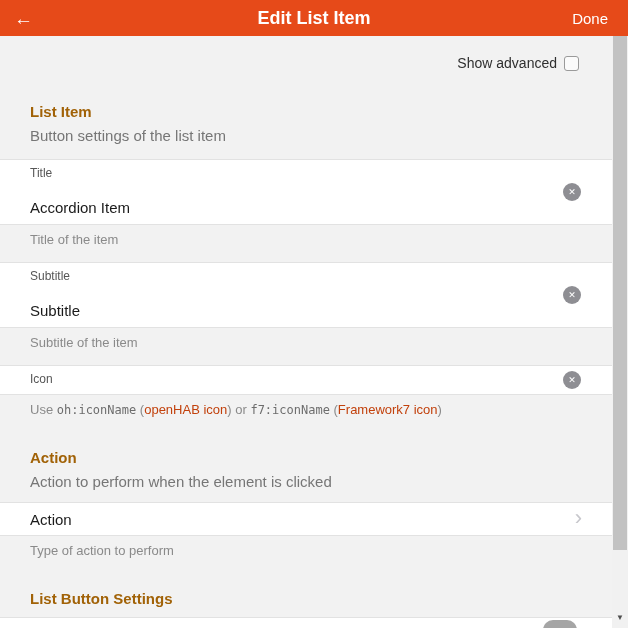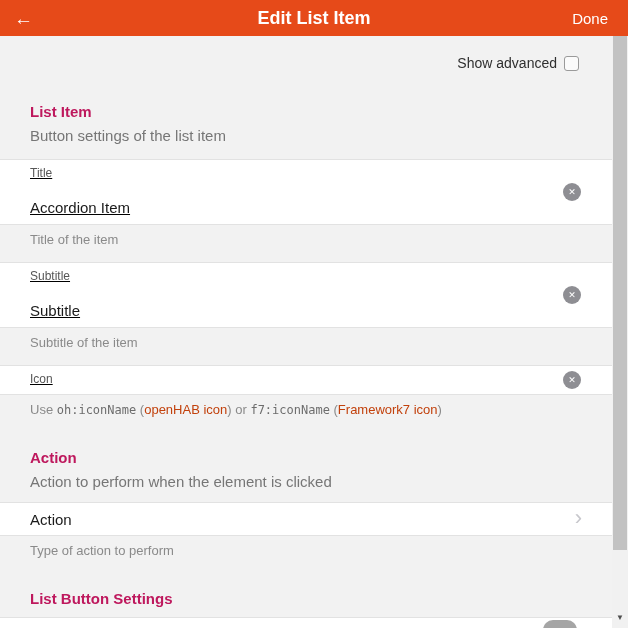--- a/index.html
+++ b/index.html
@@ -41,35 +41,34 @@
     font-size: 14px; color: #2f2f2f;
   }
   .checkbox {
     width: 15px; height: 15px;
     border: 1px solid #9a9a9a; border-radius: 3px;
     background: #fbfbfb; margin-left: 7px; cursor: pointer;
   }
 
   .section-head {
     margin: 32px 30px 0;
-    font-size: 15px; font-weight: bold; color: #be185d;
+    font-size: 15px; font-weight: bold; color: #a16207;
   }
   .section-desc {
     margin: 7px 30px 0;
     font-size: 15px; color: #767676;
   }
 
   .card {
     margin-top: 15px;
     background: #fff;
     border-top: 1px solid #e2e2e2;
     border-bottom: 1px solid #e2e2e2;
     padding: 6px 30px 8px;
     position: relative;
-    text-decoration: underline;
   }
   .field-label { font-size: 12px; color: #565656; }
   .field-input {
     display: block;
     border: none; outline: none; background: transparent;
     font-family: "Liberation Sans", sans-serif;
     font-size: 15px; color: #1a1a1a;
     width: 500px; padding: 0; margin-top: 19px;
   }
   .clear-btn {

